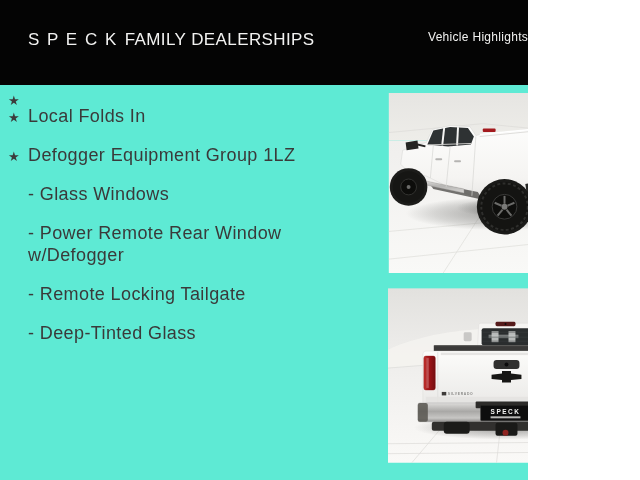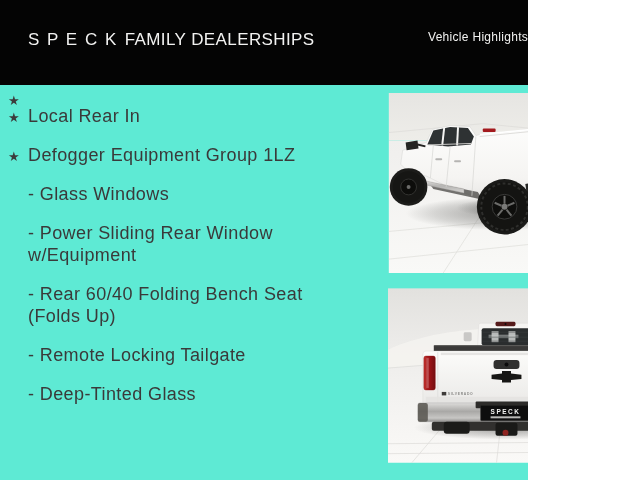--- a/index.html
+++ b/index.html
@@ -45,25 +45,24 @@
 
   <div class="top-bar">
     <div class="brand">
       <span class="primary">S P E C K</span><span class="secondary">FAMILY DEALERSHIPS</span>
     </div>
     <div class="section-title">Vehicle Highlights</div>
   </div>
 
   <ul class="features">
       <li class="feature star"><span class="bullet">★</span></li>
-      <li class="feature star"><span class="bullet">★</span><span>Local Rear In</span></li>
+      <li class="feature star"><span class="bullet">★</span><span>Local Folds In</span></li>
       <li class="feature star"><span class="bullet">★</span><span>Defogger Equipment Group 1LZ</span></li>
       <li class="feature dash"><span>- Glass Windows</span></li>
-      <li class="feature dash"><span>- Power Sliding Rear Window w/Equipment</span></li>
-      <li class="feature dash"><span>- Rear 60/40 Folding Bench Seat (Folds Up)</span></li>
+      <li class="feature dash"><span>- Power Remote Rear Window w/Defogger</span></li>
       <li class="feature dash"><span>- Remote Locking Tailgate</span></li>
       <li class="feature dash"><span>- Deep-Tinted Glass</span></li>
     </ul>
 
   <div class="photos">
 
     <svg class="photo first" viewBox="0 0 238 182" xmlns="http://www.w3.org/2000/svg">
       <defs>
         <linearGradient id="wall1" x1="0" y1="0" x2="0" y2="1">
           <stop offset="0" stop-color="#e6e5e2"></stop>

